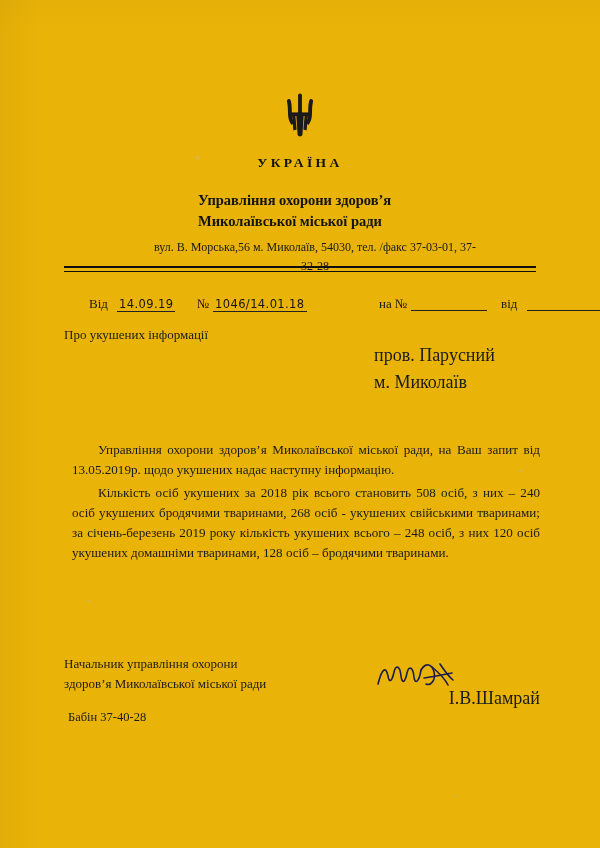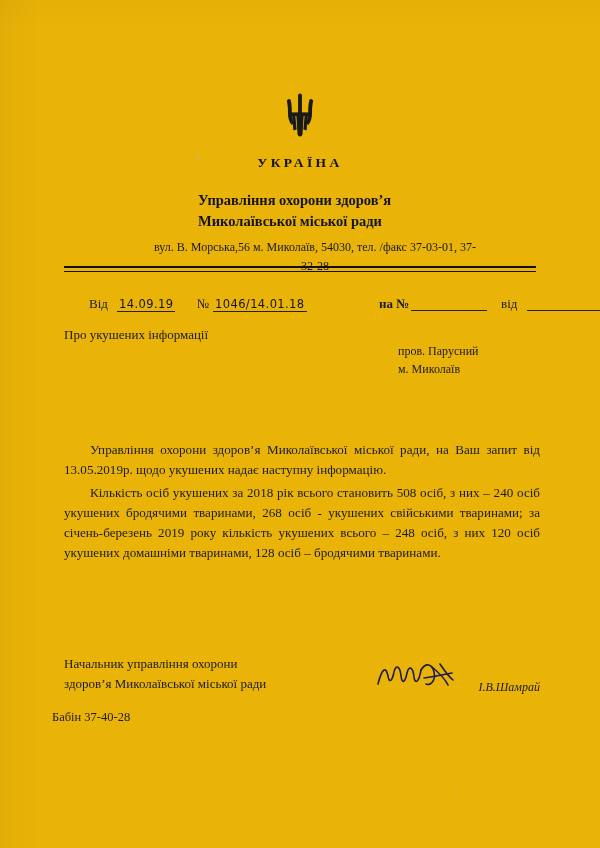--- a/index.html
+++ b/index.html
@@ -107,67 +107,66 @@
   }
   .subject {
     position: absolute;
     top: 327px;
     left: 64px;
     font-size: 13px;
   }
   .addressee {
     position: absolute;
     top: 342px;
-    left: 398px;
-    font-size: 12px;
+    left: 374px;
+    font-size: 18px;
     line-height: 1.5;
   }
   .body {
     position: absolute;
     top: 440px;
     left: 64px;
     width: 476px;
     font-size: 13.1px;
     line-height: 1.55;
     text-align: justify;
   }
-  .body p { margin: 0 0 2px 0; }
+  .body p { margin: 0 0 2px 8px; }
   .body p.indent { text-indent: 26px; }
   .sign-block {
     position: absolute;
     top: 654px;
     left: 64px;
     width: 476px;
     font-size: 13px;
     line-height: 1.5;
   }
   .sign-title {
     position: absolute;
     left: 0;
     top: 0;
     width: 260px;
   }
   .sign-name {
     position: absolute;
     right: 0;
-    top: 24px;
-    font-size: 12px;
-    font-style: italic;
+    top: 31px;
+    font-size: 18px;
   }
   .signature {
     position: absolute;
     left: 310px;
     top: 4px;
     width: 90px;
     height: 34px;
   }
   .footer-note {
     position: absolute;
     top: 710px;
-    left: 52px;
+    left: 68px;
     font-size: 12.5px;
   }
   .speck {
     position: absolute;
     background: #b9b9b9;
     border-radius: 50%;
     opacity: 0.55;
   }
 </style>
 </head>
@@ -210,21 +209,21 @@
   </div>
 
   <div class="rule"></div>
   <div class="rule thin"></div>
 
   <div class="refline">
     <span class="lbl" style="left:0;top:2px;">Від</span>
     <span class="lbl hand ul" style="left:28px;top:3px;">14.09.19</span>
     <span class="lbl" style="left:108px;top:2px;">№</span>
     <span class="lbl hand ul" style="left:124px;top:3px;text-align:right;">1046/14.01.18</span>
-    <span class="lbl" style="left:290px;top:2px;font-weight:bold;">на №</span>
+    <span class="lbl" style="left:290px;top:2px;">на №</span>
     <span class="lbl ul" style="left:322px;top:2px;width:72px;height:14px;"></span>
     <span class="lbl" style="left:412px;top:2px;">від</span>
     <span class="lbl ul" style="left:438px;top:2px;width:70px;height:14px;"></span>
   </div>
 
   <div class="subject">Про укушених інформації</div>
 
   <div class="addressee">
     <div>пров. Парусний</div>
     <div>м. Миколаїв</div>

